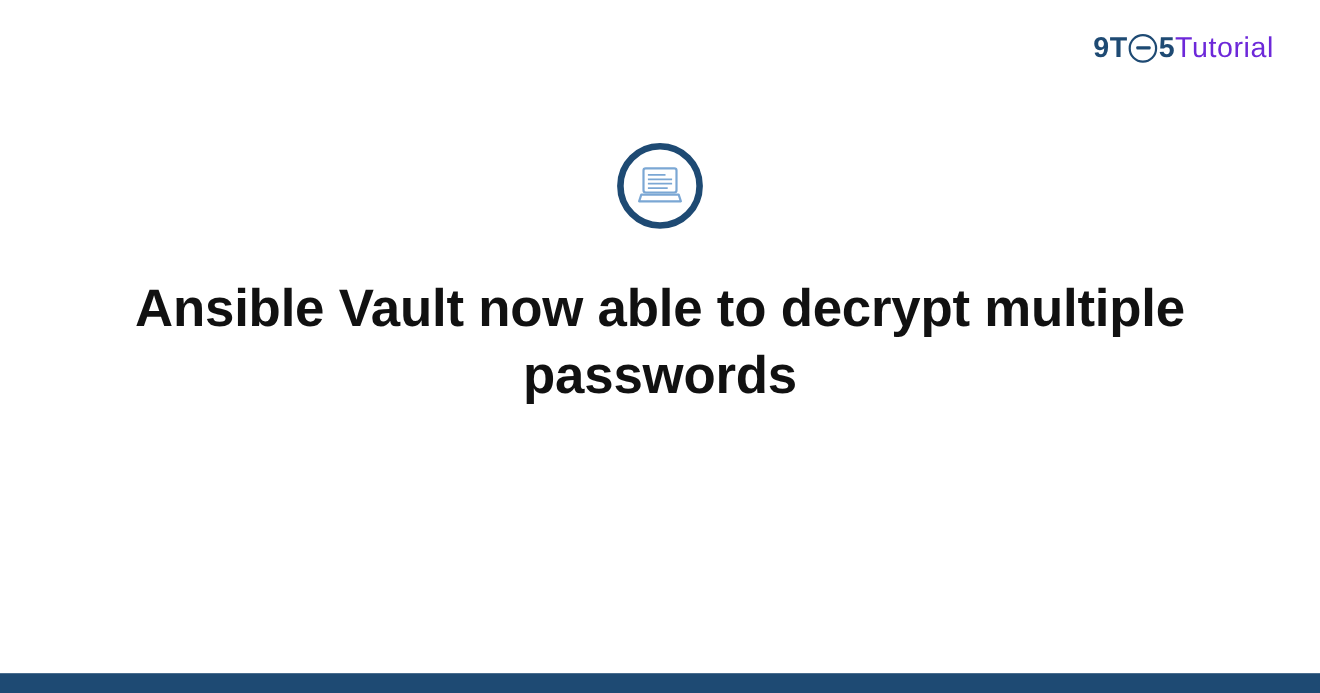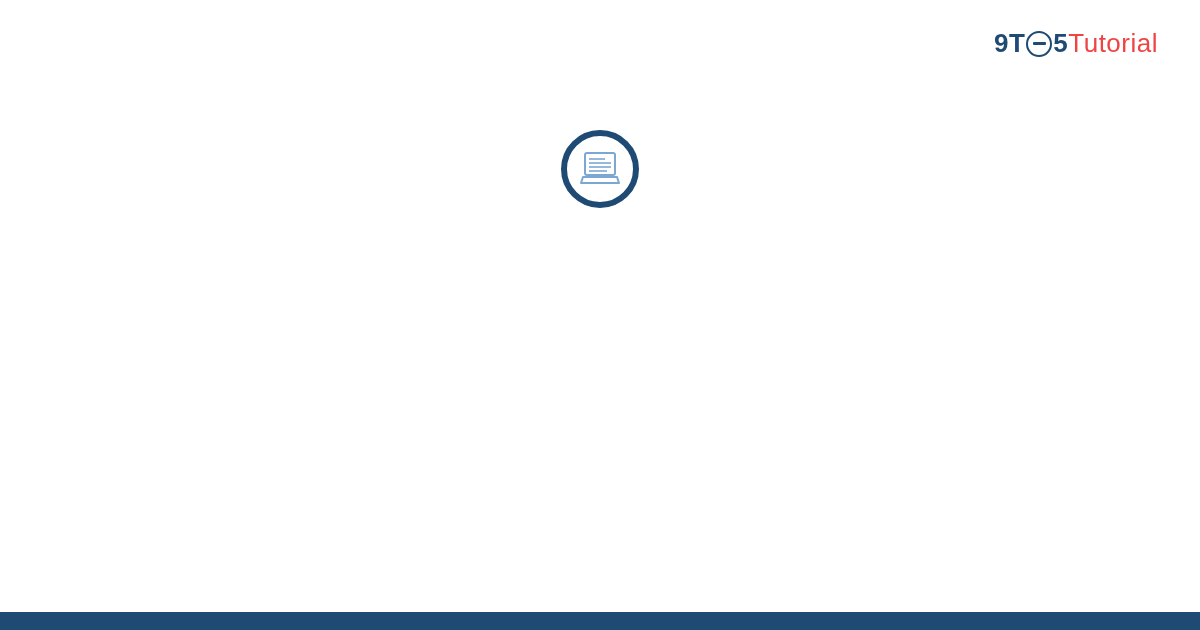--- a/index.html
+++ b/index.html
@@ -34,21 +34,21 @@
       margin: 0 1px;
       position: relative;
     }
     .logo-circle-inner {
       width: 13px;
       height: 2.5px;
       background: #1e4a73;
       border-radius: 1px;
     }
     .logo-5 { color: #1e4a73; }
-    .logo-tutorial { color: #ef4444; font-weight: 500; }
+    .logo-tutorial { color: #6d28d9; font-weight: 500; }
     .center-content {
       position: absolute;
       top: 130px;
       left: 0;
       width: 100%;
       display: flex;
       flex-direction: column;
       align-items: center;
     }
     .icon-badge {
@@ -97,15 +97,16 @@
   <div class="icon-badge">
     <svg class="laptop-svg" viewBox="0 0 42 36">
       <rect x="6" y="2" width="30" height="22" rx="2" fill="none" stroke="#7ba7d4" stroke-width="2"></rect>
       <line x1="10" y1="8" x2="26" y2="8" stroke="#7ba7d4" stroke-width="1.6"></line>
       <line x1="10" y1="12" x2="32" y2="12" stroke="#7ba7d4" stroke-width="1.6"></line>
       <line x1="10" y1="16" x2="32" y2="16" stroke="#7ba7d4" stroke-width="1.6"></line>
       <line x1="10" y1="20" x2="28" y2="20" stroke="#7ba7d4" stroke-width="1.6"></line>
       <path d="M 4 26 L 38 26 L 40 32 L 2 32 Z" fill="none" stroke="#7ba7d4" stroke-width="2" stroke-linejoin="round"></path>
     </svg>
   </div>
+  <h1 class="title">Ansible Vault now able to decrypt multiple passwords</h1>
 </div>
 
 <div class="footer-bar"></div>
 
 </body></html>

